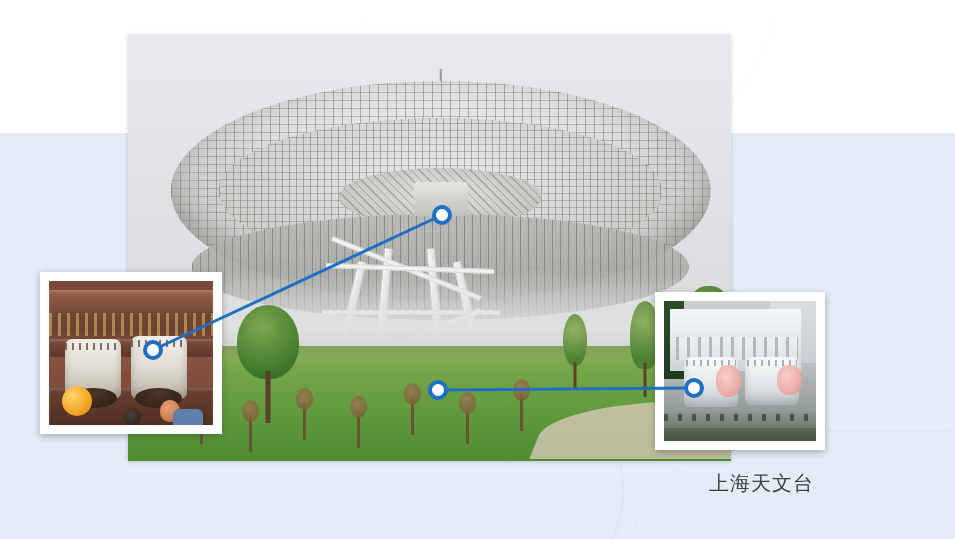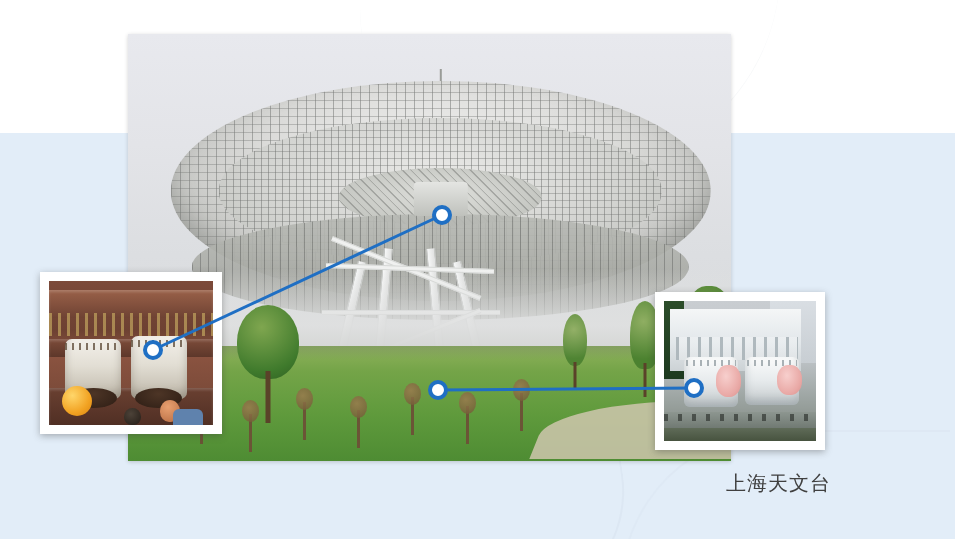--- a/index.html
+++ b/index.html
@@ -396,21 +396,21 @@
   #connectors {
     position: absolute;
     left: 0; top: 0;
     width: 955px; height: 539px;
     pointer-events: none;
   }
 
   
   #caption {
     position: absolute;
-    left: 726px; top: 471px;
+    left: 709px; top: 471px;
     font-size: 20px;
     line-height: 1.2;
     color: #404040;
     letter-spacing: 1px;
     font-family: "Liberation Serif", "DejaVu Serif", serif;
     white-space: nowrap;
   }
 </style>
 </head>
 <body>

